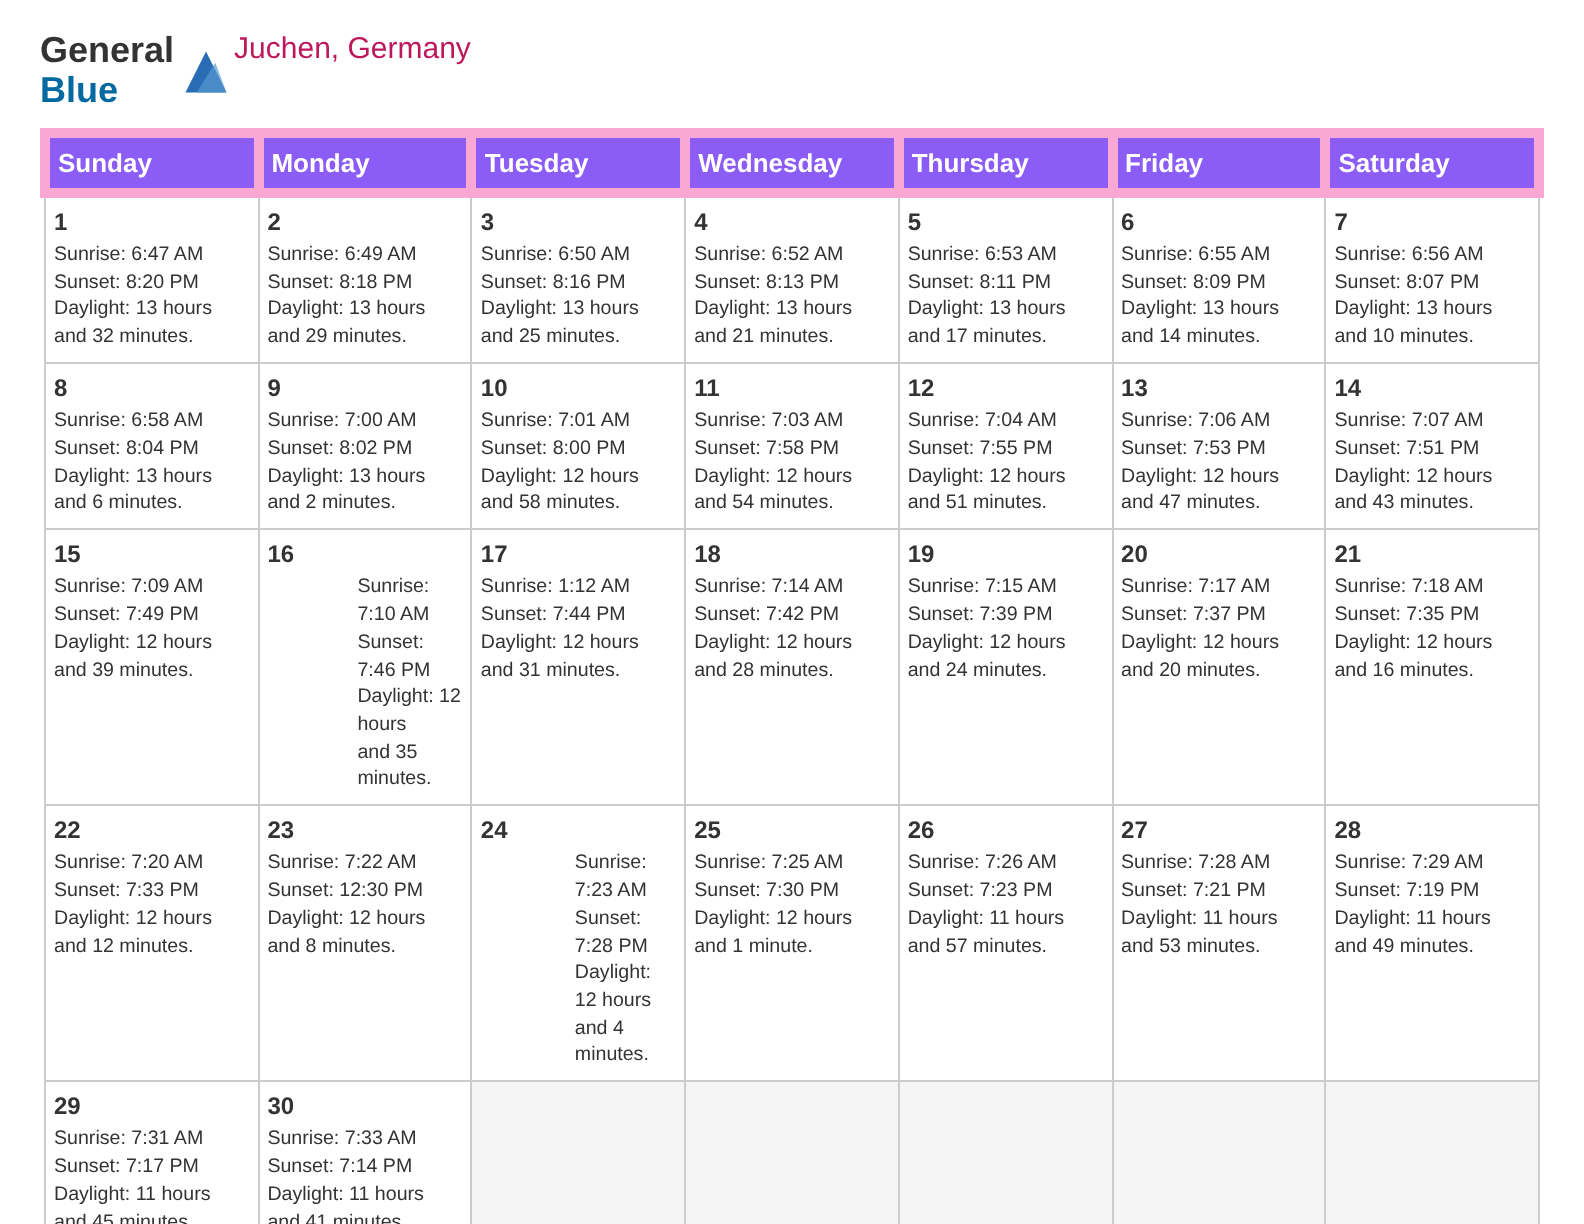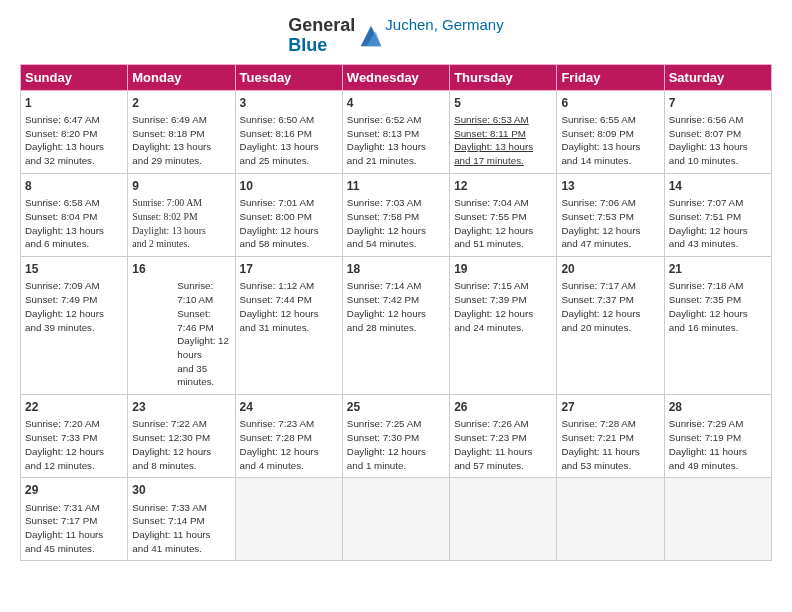--- a/index.html
+++ b/index.html
@@ -9,21 +9,21 @@
       width: 792px;
       height: 612px;
       overflow: hidden;
     }
     .page {
       width: 792px;
       padding: 16px 20px 10px 20px;
     }
     .header-row {
       display: flex;
-      justify-content: center;
+      justify-content: flex-start;
       align-items: flex-start;
       margin-bottom: 8px;
     }
     .logo {
       display: flex;
       align-items: center;
     }
     .logo-text {
       font-size: 18px;
       font-weight: bold;
@@ -39,35 +39,35 @@
     .title-block {
       text-align: right;
     }
     .month-title {
       font-size: 32px;
       font-weight: bold;
       color: #222;
     }
     .location {
       font-size: 15px;
-      color: #0369a1;
+      color: #be185d;
     }
     table {
       width: 100%;
       border-collapse: collapse;
       font-size: 10.5px;
     }
     thead tr th {
-      background: #be185d;
+      background: #8b5cf6;
       color: #fff;
       padding: 5px 4px;
       text-align: left;
       font-size: 13px;
       font-weight: bold;
-      border: 1px solid #f9a8d4;
+      border: 5px solid #f9a8d4;
     }
     tbody tr td {
       vertical-align: top;
       padding: 4px 4px 5px 4px;
       border: 1px solid #ccc;
       width: 14.28%;
       height: 76px;
       color: #333;
       line-height: 1.45;
     }
@@ -148,21 +148,21 @@
           </td>
           <td>
             <span class="day-num">4</span>
             <div class="day-info" style="white-space: pre-line;">Sunrise: 6:52 AM
 Sunset: 8:13 PM
 Daylight: 13 hours
 and 21 minutes.</div>
           </td>
           <td>
             <span class="day-num">5</span>
-            <div class="day-info" style="white-space: pre-line; text-decoration: underline;">Sunrise: 6:53 AM
+            <div class="day-info" style="white-space: pre-line;">Sunrise: 6:53 AM
 Sunset: 8:11 PM
 Daylight: 13 hours
 and 17 minutes.</div>
           </td>
           <td>
             <span class="day-num">6</span>
             <div class="day-info" style="white-space: pre-line;">Sunrise: 6:55 AM
 Sunset: 8:09 PM
 Daylight: 13 hours
 and 14 minutes.</div>
@@ -178,21 +178,21 @@
         <tr>
           <td>
             <span class="day-num">8</span>
             <div class="day-info" style="white-space: pre-line;">Sunrise: 6:58 AM
 Sunset: 8:04 PM
 Daylight: 13 hours
 and 6 minutes.</div>
           </td>
           <td>
             <span class="day-num">9</span>
-            <div class="day-info" style="white-space: pre-line; font-family: Liberation Serif, serif;">Sunrise: 7:00 AM
+            <div class="day-info" style="white-space: pre-line;">Sunrise: 7:00 AM
 Sunset: 8:02 PM
 Daylight: 13 hours
 and 2 minutes.</div>
           </td>
           <td>
             <span class="day-num">10</span>
             <div class="day-info" style="white-space: pre-line;">Sunrise: 7:01 AM
 Sunset: 8:00 PM
 Daylight: 12 hours
 and 58 minutes.</div>
@@ -287,21 +287,21 @@
           </td>
           <td>
             <span class="day-num">23</span>
             <div class="day-info" style="white-space: pre-line;">Sunrise: 7:22 AM
 Sunset: 12:30 PM
 Daylight: 12 hours
 and 8 minutes.</div>
           </td>
           <td>
             <span class="day-num">24</span>
-            <div class="day-info" style="white-space: pre-line;">Sunrise: 7:23 AM
+            <div class="day-info" style="white-space: pre-line; margin-left: 47px;">Sunrise: 7:23 AM
 Sunset: 7:28 PM
 Daylight: 12 hours
 and 4 minutes.</div>
           </td>
           <td>
             <span class="day-num">25</span>
             <div class="day-info" style="white-space: pre-line;">Sunrise: 7:25 AM
 Sunset: 7:30 PM
 Daylight: 12 hours
 and 1 minute.</div>

